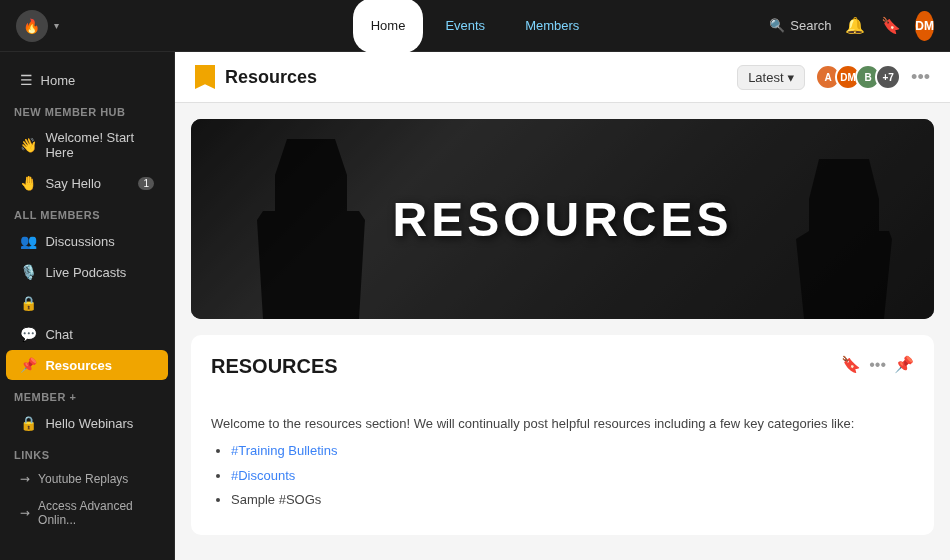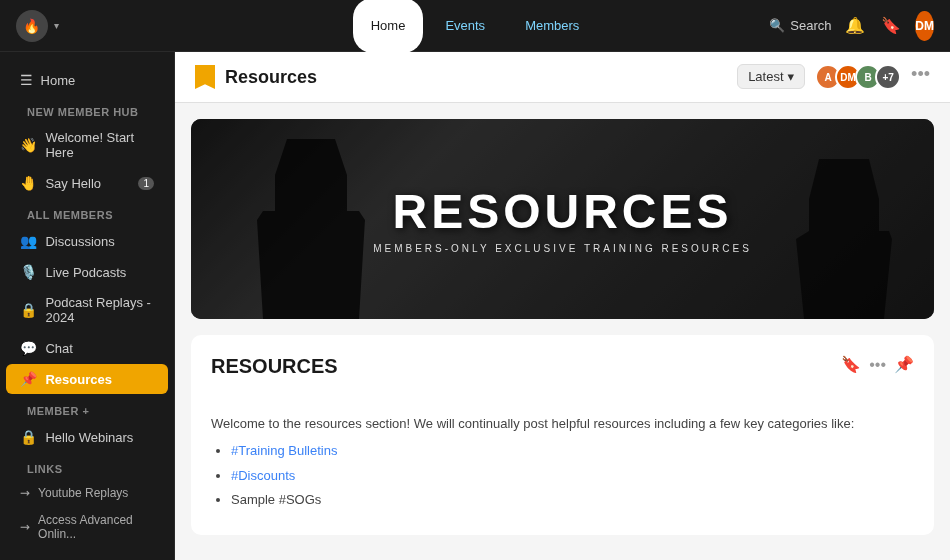--- a/index.html
+++ b/index.html
@@ -120,21 +120,21 @@
       cursor: pointer;
       border-radius: 6px;
       margin: 1px 6px;
     }
     .sidebar-item.active {
       background: #f0a500;
       color: #fff;
       font-weight: 600;
     }
     .sidebar-section-label {
-      padding: 10px 27px 4px;
+      padding: 10px 14px 4px;
       font-size: 11px;
       font-weight: 700;
       color: #888;
       text-transform: uppercase;
       letter-spacing: 0.5px;
     }
     .sidebar-badge {
       background: #555;
       color: #fff;
       font-size: 10px;
@@ -185,21 +185,21 @@
       background: #f0a500;
       clip-path: polygon(0 0, 100% 0, 100% 100%, 50% 80%, 0 100%);
     }
     .resources-title {
       font-size: 18px;
       font-weight: 700;
       color: #1a1a1a;
     }
     .header-right {
       display: flex;
-      align-items: flex-start;
+      align-items: center;
       gap: 10px;
     }
     .latest-dropdown {
       display: flex;
       align-items: center;
       gap: 4px;
       font-size: 13px;
       color: #333;
       background: #f0f0f0;
       border: 1px solid #ddd;
@@ -405,21 +405,20 @@
     <div class="sidebar-item">
       <span class="sidebar-icon">👥</span>
       <span>Discussions</span>
     </div>
     <div class="sidebar-item">
       <span class="sidebar-icon">🎙️</span>
       <span>Live Podcasts</span>
     </div>
     <div class="sidebar-item">
       <span class="sidebar-icon">🔒</span>
-      <span>Podcast Replays - 2024</span>
     </div>
     <div class="sidebar-item">
       <span class="sidebar-icon">💬</span>
       <span>Chat</span>
     </div>
     <div class="sidebar-item active">
       <span class="sidebar-icon">📌</span>
       <span>Resources</span>
     </div>
 
@@ -461,21 +460,20 @@
         <button class="more-icon-btn">•••</button>
       </div>
     </div>
 
     <div class="hero-banner">
       <div class="hero-bg">
         <div class="hero-silhouette-left"></div>
         <div class="hero-silhouette-right"></div>
         <div class="hero-overlay">
           <div class="hero-title">RESOURCES</div>
-          <div class="hero-subtitle">MEMBERS-ONLY EXCLUSIVE TRAINING RESOURCES</div>
         </div>
       </div>
     </div>
 
     <div class="content-card">
       <div class="content-card-header">
         <div class="content-card-title">RESOURCES</div>
         <div class="card-actions">
           <button class="card-icon-btn">🔖</button>
           <button class="card-icon-btn">•••</button>

